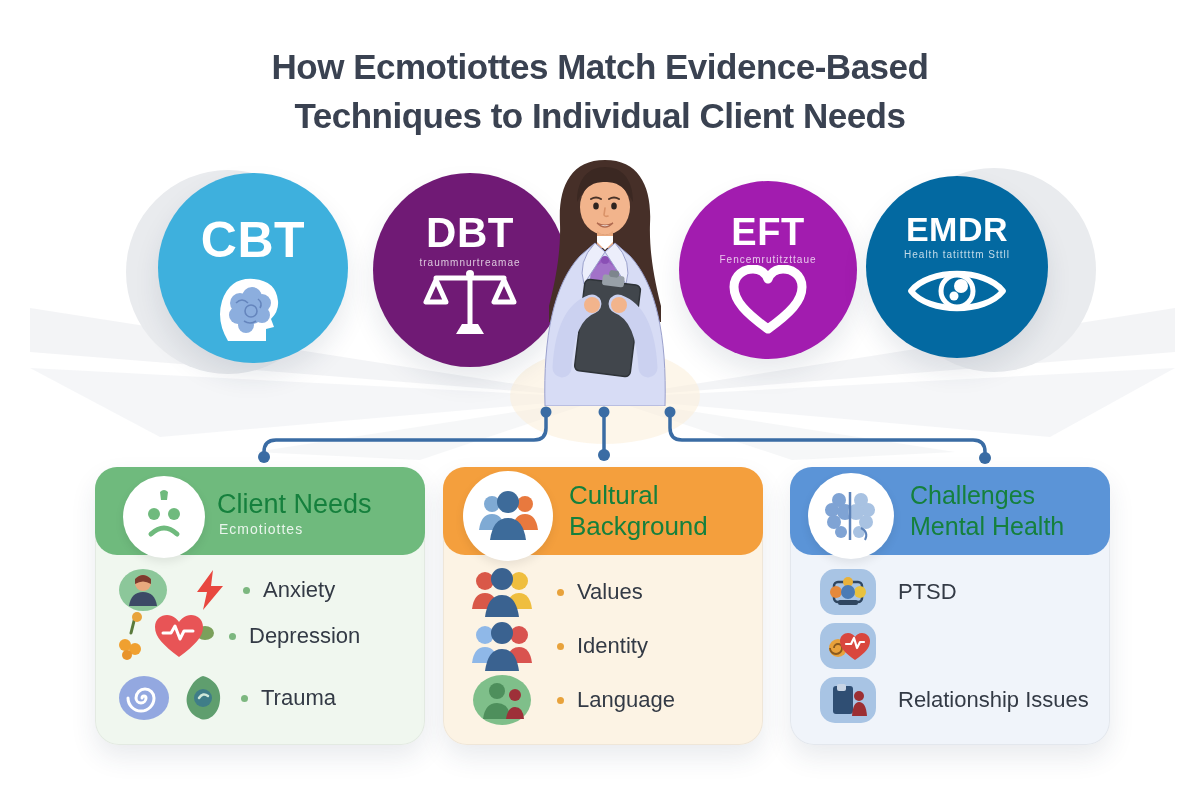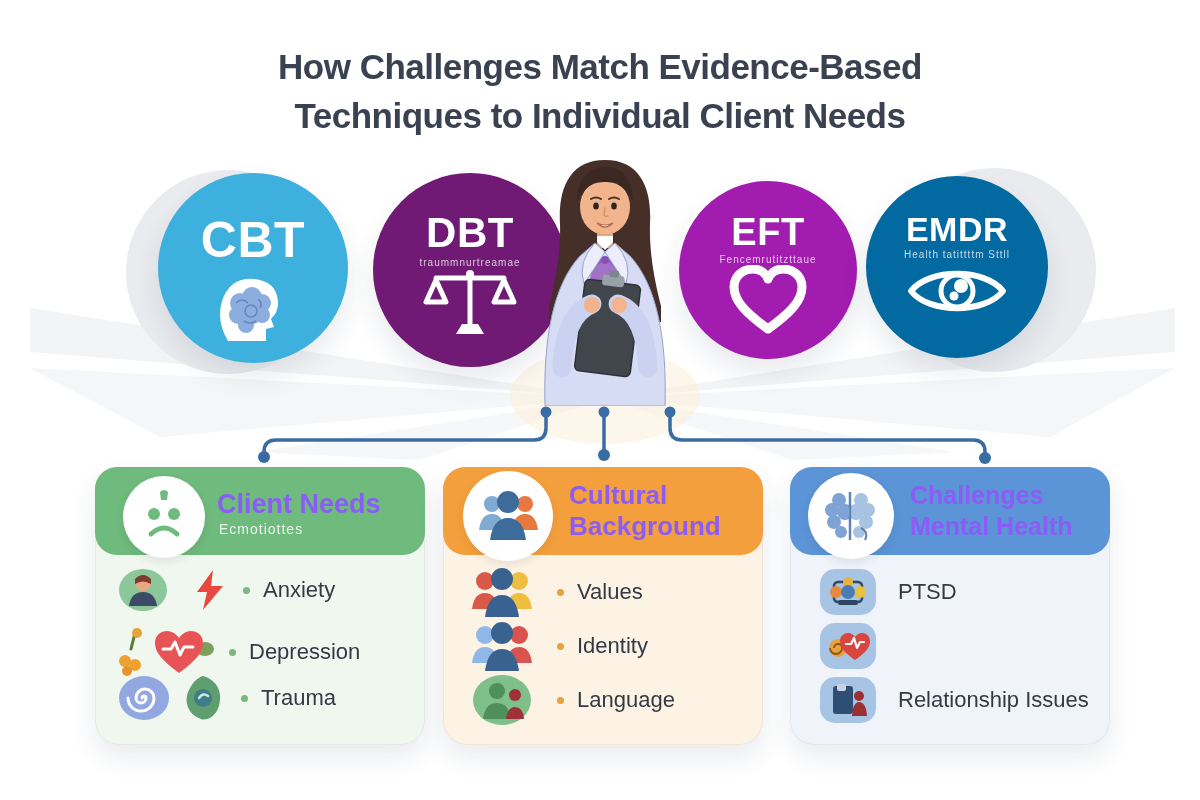--- a/index.html
+++ b/index.html
@@ -37,21 +37,21 @@
   
   #connectors { position:absolute; left:0; top:0; z-index:5; }
 
   
   .card { position:absolute; top:467px; height:278px; border-radius:24px; z-index:6;
           box-shadow:0 12px 26px rgba(40,60,90,0.10); }
   .card-body { position:absolute; inset:0; border-radius:24px; border:1px solid rgba(0,0,0,0.05); }
   .card-header { position:absolute; left:0; top:0; width:100%; height:88px; border-radius:22px; }
   .hdr-circle { position:absolute; background:#ffffff; border-radius:50%; display:flex; align-items:center;
                 justify-content:center; box-shadow:0 4px 10px rgba(0,0,0,0.08); }
-  .hdr-title { position:absolute; color:#8b5cf6; font-weight:700; }
+  .hdr-title { position:absolute; color:#15803d; font-weight:400; }
   .hdr-sub { position:absolute; color:rgba(255,255,255,0.85); font-size:14px; letter-spacing:1px; }
 
   .card-needs    { left:95px;  width:330px; }
   .card-needs    .card-body   { background:#f0f7ef; }
   .card-needs    .card-header { background:#6fba7d; }
   .card-culture  { left:443px; width:320px; }
   .card-culture  .card-body   { background:#fcf3e4; }
   .card-culture  .card-header { background:#f49f3d; }
   .card-mental   { left:790px; width:320px; }
   .card-mental   .card-body   { background:#f0f4fa; }
@@ -65,21 +65,21 @@
   .icon-slot { display:flex; align-items:center; }
   .chip { width:56px; height:46px; border-radius:15px; background:#a8c4e4; display:flex;
           align-items:center; justify-content:center; margin-right:22px; }
 </style>
 </head>
 <body>
 
 <div id="stage">
 
   <div class="title">
-    <div>How Challenges Match Evidence-Based</div>
+    <div>How Ecmotiottes Match Evidence-Based</div>
     <div>Techniques to Individual Client Needs</div>
   </div>
 
   <svg id="rays" width="1200" height="480">
     <polygon points="605,398 30,308 30,352" fill="#e9ebef" opacity="0.55"></polygon>
     <polygon points="605,398 30,368 160,437" fill="#e9ebef" opacity="0.45"></polygon>
     <polygon points="605,398 1175,308 1175,352" fill="#e9ebef" opacity="0.55"></polygon>
     <polygon points="605,398 1175,368 1050,437" fill="#e9ebef" opacity="0.45"></polygon>
     <polygon points="605,398 255,452 420,460" fill="#edeff2" opacity="0.5"></polygon>
     <polygon points="605,398 955,452 792,460" fill="#edeff2" opacity="0.5"></polygon>
@@ -240,21 +240,21 @@
       </span>
       <span class="icon-slot" style="margin-left:6px; margin-right:16px;">
         <svg width="34" height="44" viewBox="0 0 34 44">
           <path d="M20,2 L4,24 L14,24 L10,42 L30,18 L18,18 Z" fill="#e8473f"></path>
         </svg>
       </span>
       <span class="bullet green"></span>
       <span class="row-label">Anxiety</span>
     </div>
 
-    <div class="row" style="left:18px; top:160px;">
+    <div class="row" style="left:18px; top:144px;">
       <span class="icon-slot">
         <svg width="36" height="50" viewBox="0 0 36 50">
           <path d="M18,22 L22,6" stroke="#5a7a3c" stroke-width="3" fill="none" stroke-linecap="round"></path>
           <circle cx="24" cy="6" r="5" fill="#e8a33b"></circle>
           <circle cx="12" cy="34" r="6" fill="#f0a030"></circle>
           <circle cx="22" cy="38" r="6" fill="#f0a030"></circle>
           <circle cx="14" cy="44" r="5" fill="#e8932c"></circle>
         </svg>
       </span>
       <span class="icon-slot" style="margin-left:2px; margin-right:14px;">

